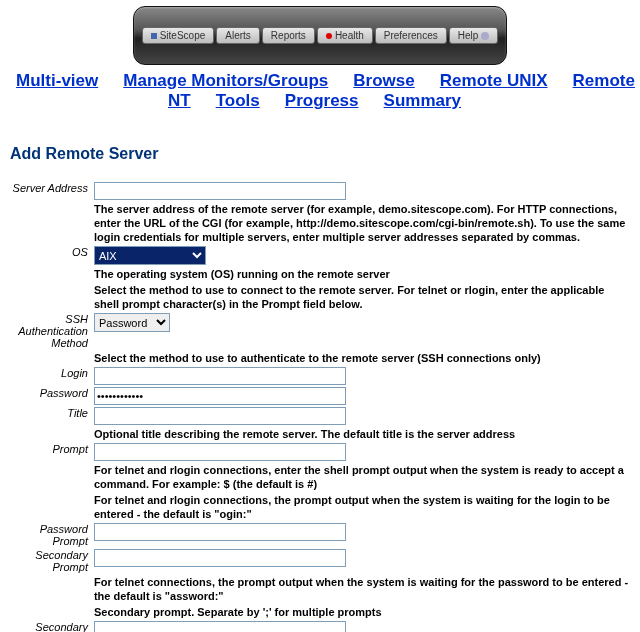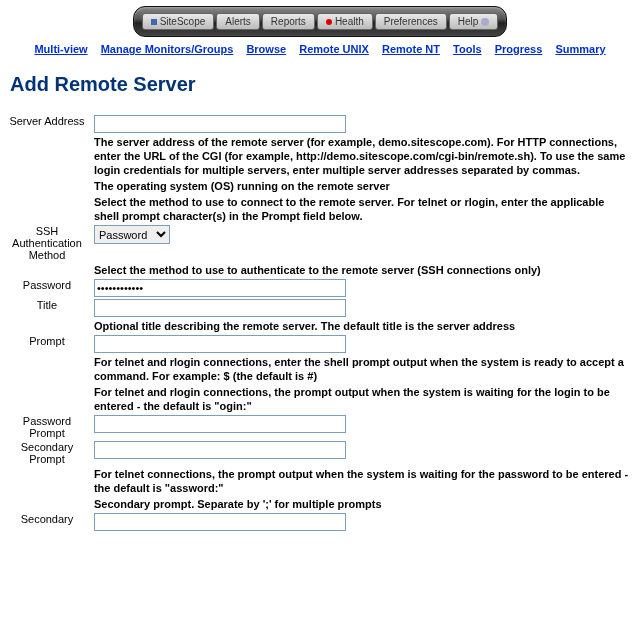--- a/index.html
+++ b/index.html
@@ -12,21 +12,21 @@
   }
   .toolbar-wrap {
     width: 640px;
     padding: 6px 0 2px 0;
     display: flex;
     justify-content: center;
   }
   .toolbar {
     background: linear-gradient(#888 0%, #555 40%, #222 55%, #444 100%);
     border-radius: 12px;
-    padding: 6px 8px;
+    padding: 20px 8px;
     display: flex;
     gap: 2px;
     border: 1px solid #111;
     box-shadow: inset 0 1px 2px rgba(255,255,255,0.3);
   }
   .tb-btn {
     background: linear-gradient(#e8e8e8, #bcbcbc);
     border: 1px solid #666;
     border-radius: 3px;
     padding: 2px 8px;
@@ -49,47 +49,48 @@
     width: 8px; height: 8px; background: #aac; border-radius: 50%;
     display: inline-block;
   }
   .linkbar {
     width: 640px;
     text-align: center;
     padding: 4px 0 10px 0;
   }
   .linkbar a {
     color: #0030cc;
-    font-size: 11px;
+    font-size: 17px;
     text-decoration: underline;
     font-weight: bold;
-    margin: 0 5px;
+    margin: 0 11px;
     cursor: pointer;
   }
   h1.page-title {
     color: #003377;
-    font-size: 20px;
+    font-size: 16px;
     font-weight: bold;
-    margin: 8px 0 18px 10px;
+    margin: 24px 0 18px 10px;
   }
   .form-table {
     width: 630px;
     border-collapse: collapse;
     margin-left: 4px;
   }
   .form-table td {
     vertical-align: top;
     padding: 1px 2px;
   }
   .form-table td.label {
     width: 86px;
-    text-align: center;
+    text-align: right;
     font-size: 11px;
     padding-right: 4px;
     line-height: 12px;
+    font-style: italic;
   }
   .form-table td.field input[type=text],
   .form-table td.field input[type=password] {
     border: 1px solid #7e9db9;
     height: 18px;
     font-size: 11px;
     padding: 1px 2px;
   }
   .wide-input { width: 252px; }
   .help-text {
@@ -155,20 +156,24 @@
       <tr>
     <td class="label">Server Address</td>
     <td class="field"><input type="text" class="wide-input" value="" style=""></td>
   </tr>
   <tr>
         <td></td>
         <td class="help-text">The server address of the remote server (for example, demo.sitescope.com). For HTTP connections, enter the URL of the CGI (for example, http://demo.sitescope.com/cgi-bin/remote.sh). To use the same login credentials for multiple servers, enter multiple server addresses separated by commas.</td>
       </tr>
 
   <tr>
+    <td class="label">OS</td>
+    <td class="field"><select class="os-select"><option>AIX</option></select></td>
+  </tr>
+  <tr>
         <td></td>
         <td class="help-text">The operating system (OS) running on the remote server</td>
       </tr>
 
   <tr>
         <td></td>
         <td class="help-text">
     <span>Select the method to use to connect to the remote server. For </span><b>telnet</b><span> or </span><b>rlogin</b><span>, enter the applicable shell prompt character(s) in the </span><b>Prompt</b><span> field below.</span>
   </td>
       </tr>
@@ -177,20 +182,24 @@
     <td class="label">SSH Authentication Method</td>
     <td class="field"><select class="ssh-select"><option>Password</option></select></td>
   </tr>
   <tr>
         <td></td>
         <td class="help-text">
     <span>Select the method to use to authenticate to the remote server </span><b>(SSH connections only)</b>
   </td>
       </tr>
 
+  <tr>
+    <td class="label">Login</td>
+    <td class="field"><input type="text" class="wide-input" value="" style=""></td>
+  </tr>
 
   <tr>
     <td class="label">Password</td>
     <td class="field"><input type="password" class="wide-input" value="************" style=""></td>
   </tr>
 
   <tr>
     <td class="label">Title</td>
     <td class="field"><input type="text" class="wide-input" value="" style=""></td>
   </tr>

